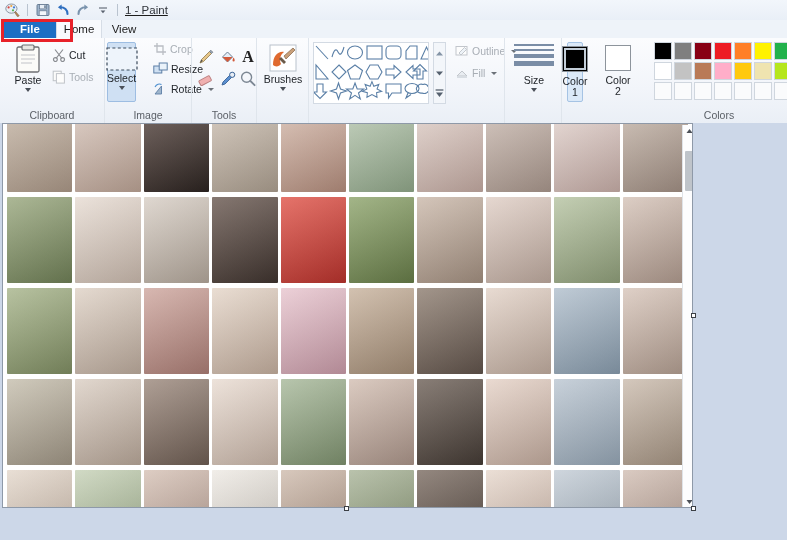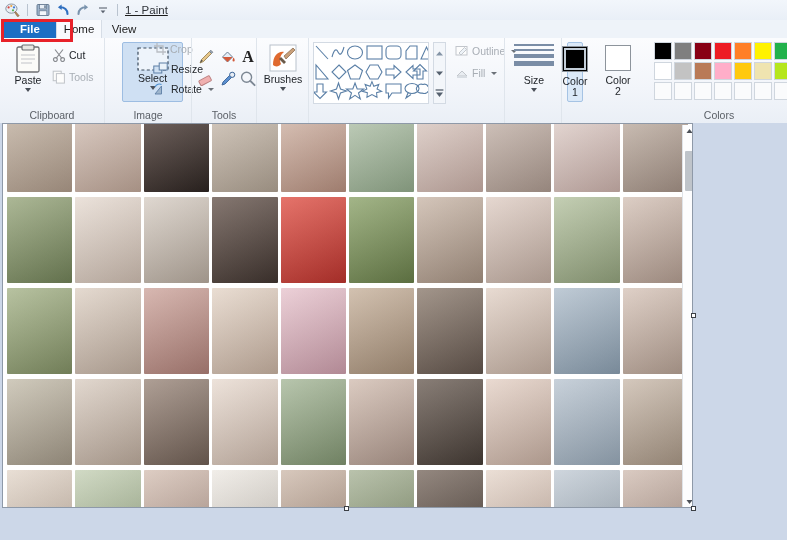--- a/index.html
+++ b/index.html
@@ -229,21 +229,21 @@
             <rect x="4.4" y="3.6" width="8" height="9.5" fill="#fdfdfc" stroke="#bfc3c8" stroke-width="1"></rect>
           </svg>
           <span>Tools</span>
         </div>
       </div>
       <div class="rg-label">Clipboard</div>
     </div>
 
     <div class="rgroup" style="left:104px;width:87px;">
       <div class="rg-body">
-        <div class="bigbtn sel-hl" style="left:17px;top:2px;width:61px;height:60px;padding-top:3px;">
+        <div class="bigbtn sel-hl" style="left:2px;top:2px;width:29px;height:60px;padding-top:3px;">
           <svg width="34" height="26" viewBox="0 0 34 26">
             <rect x="2" y="2" width="30" height="22" fill="#eef4fb" stroke="#3b4a5c" stroke-width="1.2" stroke-dasharray="3,2.4"></rect>
           </svg>
           <span class="lbl">Select</span>
           <span class="caret"></span>
         </div>
         <div class="smbtn dis" style="left:48px;top:2px;">
           <svg width="14" height="14" viewBox="0 0 14 14">
             <path d="M4 1 V10 H13 M1 4 H10 V13" stroke="#b9bdc3" stroke-width="1.3" fill="none"></path>
           </svg>

